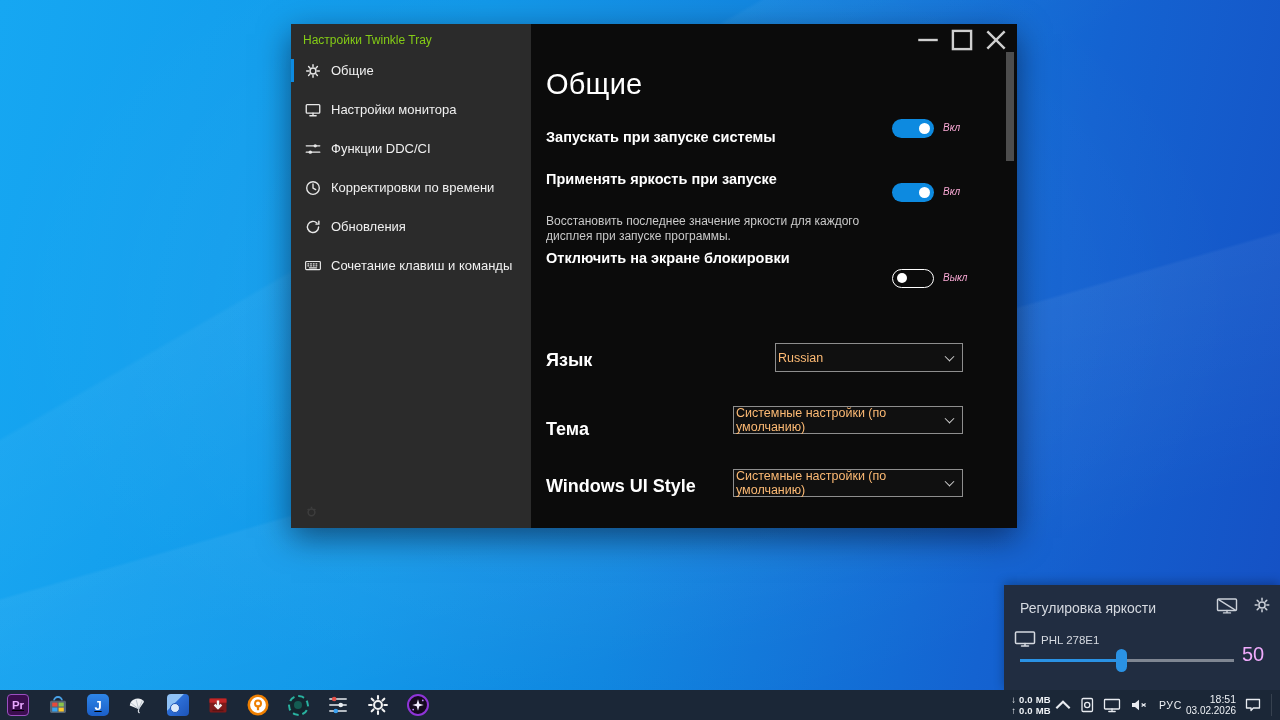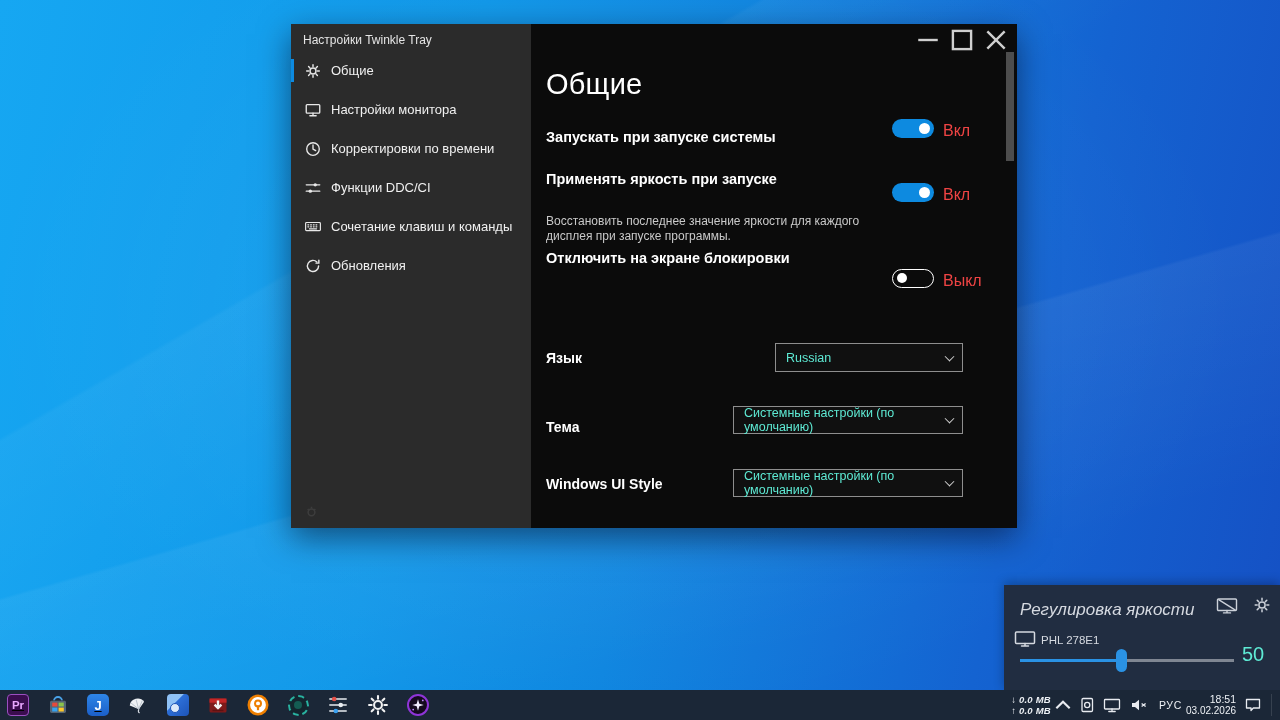--- a/index.html
+++ b/index.html
@@ -12,64 +12,64 @@
   .desktop::before { content:""; position:absolute; inset:0;
     background:
       linear-gradient(164deg,transparent 55%,rgba(255,255,255,0.05) 55.3%,rgba(255,255,255,0.02) 70%,transparent 78%),
       linear-gradient(150deg,transparent 30%,rgba(255,255,255,0.04) 30.3%,transparent 46%),
       radial-gradient(ellipse 900px 600px at 48% 42%,rgba(255,255,255,0.07),transparent 70%); }
 
   
   .win { position:absolute; left:291px; top:24px; width:726px; height:504px;
     background:#0b0b0b; box-shadow:0 10px 30px rgba(0,0,20,0.5); }
   .sidebar { position:absolute; left:0; top:0; bottom:0; width:240px; background:#2b2b2b; }
-  .win-title { position:absolute; left:12px; top:9px; font-size:12px; color:#e5e5e5; }
+  .win-title { position:absolute; left:12px; top:9px; font-size:12px; color:#84cc16; }
   .nav { position:absolute; left:0; top:27px; right:0; }
   .nav-item { position:relative; height:39px; display:flex; align-items:center; color:#f0f0f0; cursor:default; }
   .nav-item .ico { position:absolute; left:13px; width:18px; height:18px; display:flex; color:#e8e8e8; }
   .nav-item .lbl { margin-left:40px; font-size:13px; }
   .nav-item.active::before { content:""; position:absolute; left:0; top:8px; width:3px; height:23px; background:#0d8ae0; }
   .side-logo { position:absolute; left:12px; bottom:8px; width:17px; height:17px; color:#3d3d3d; }
 
   .content { position:absolute; left:240px; top:0; right:0; bottom:0; background:#0b0b0b; color:#fff; }
   .caption-btns { position:absolute; top:3px; right:4px; display:flex; }
   .cap { width:34px; height:26px; display:flex; align-items:center; justify-content:center; color:#cfcfcf; }
   .h1 { position:absolute; left:15px; top:44px; font-size:29px; font-weight:300; letter-spacing:0.2px; }
 
   .set-title { position:absolute; left:15px; font-size:14.5px; font-weight:700; }
   .set-desc { position:absolute; left:15px; font-size:12px; line-height:15px; color:#c9c9c9; }
 
   .toggle { position:absolute; width:42px; height:19px; border-radius:10px; }
   .toggle.on { background:#0d8ae0; }
   .toggle.on::after { content:""; position:absolute; right:4px; top:4px; width:11px; height:11px; border-radius:50%; background:#fff; }
   .toggle.off { border:1.5px solid #ffffff; background:transparent; }
   .toggle.off::after { content:""; position:absolute; left:4px; top:3px; width:10px; height:10px; border-radius:50%; background:#fff; }
-  .tog-lbl { position:absolute; font-size:16px; color:#ef4444; }
-
-  .sel-lbl { position:absolute; left:15px; font-size:14px; font-weight:700; }
-  .select { position:absolute; background:#101010; border:1px solid #8e8e8e; color:#5eead4;
-    font-size:12.5px; display:flex; align-items:center; padding:0 26px 0 10px; }
+  .tog-lbl { position:absolute; font-size:10px; color:#f9a8d4;font-style:italic; }
+
+  .sel-lbl { position:absolute; left:15px; font-size:18px; font-weight:700; }
+  .select { position:absolute; background:#101010; border:1px solid #8e8e8e; color:#fdba74;
+    font-size:12.5px; display:flex; align-items:center; padding:0 26px 0 2px; }
   .select .chev { position:absolute; right:9px; top:50%; width:7px; height:7px;
     border-right:1.4px solid #cfcfcf; border-bottom:1.4px solid #cfcfcf;
     transform:translateY(-70%) rotate(45deg); }
 
   .vscroll { position:absolute; left:715px; top:28px; width:8px; height:109px; background:#4d4d4d; }
 
   
   .flyout { position:absolute; left:1004px; top:585px; width:276px; height:105px;
     background:#212d41; box-shadow:0 -2px 10px rgba(0,0,10,0.3); color:#d5d9e0; }
-  .fly-title { position:absolute; left:16px; top:15px; font-size:17px;font-style:italic; }
+  .fly-title { position:absolute; left:16px; top:15px; font-size:14px; }
   .fly-ico-a { position:absolute; left:212px; top:12px; width:22px; height:18px; color:#ccd1d9; }
   .fly-ico-b { position:absolute; left:248px; top:10px; width:20px; height:20px; color:#ccd1d9; }
   .fly-mon-ico { position:absolute; left:10px; top:45px; width:22px; height:18px; color:#d5d9e0; }
   .fly-mon-name { position:absolute; left:37px; top:49px; font-size:11.5px; }
   .fly-track { position:absolute; left:16px; top:74px; width:214px; height:3px; background:#7f8692; }
   .fly-fill { position:absolute; left:0; top:0; width:103px; height:3px; background:#2a92e4; }
   .fly-thumb { position:absolute; left:112px; top:64px; width:11px; height:23px; border-radius:5.5px; background:#2a92e4; }
-  .fly-val { position:absolute; left:238px; top:58px; width:34px; font-size:20px; color:#5eead4; }
+  .fly-val { position:absolute; left:238px; top:58px; width:34px; font-size:20px; color:#f0abfc; }
 
   
   .taskbar { position:absolute; left:0; top:690px; width:1280px; height:30px; background:#1b2737; }
   .tb-apps { position:absolute; left:6px; top:0; height:30px; display:flex; align-items:center; gap:16px; }
   .tb-app { width:24px; height:24px; display:flex; align-items:center; justify-content:center;text-decoration:underline; }
   .app-pr { width:22px; height:22px; border-radius:4px; background:#3a0d4e; border:1px solid #9b4fc0;
     color:#e9a8ff; font-size:11.5px; font-weight:700; display:flex; align-items:center; justify-content:center; }
   .app-j { width:22px; height:22px; border-radius:5px; background:linear-gradient(#2e86e8,#1b5fc8);
     color:#fff; font-size:13px; font-weight:700; display:flex; align-items:center; justify-content:center; }
   .app-wallet { width:22px; height:22px; border-radius:4px; position:relative;
@@ -77,21 +77,21 @@
   .app-wallet::after { content:""; position:absolute; left:3px; bottom:3px; width:8px; height:8px;
     border-radius:50%; background:#dce9fa; border:1.5px solid #1d54b8; }
   .app-teal { width:21px; height:21px; border-radius:50%; border:2.5px dashed #29b2a0;
     background:rgba(12,36,40,0.55); position:relative; }
   .app-teal::after { content:""; position:absolute; left:4px; top:4px; width:8px; height:8px; border-radius:50%; background:#145c53; }
 
   .tray { position:absolute; top:0; height:30px; color:#eef1f5; }
   .net { left:1008px; width:66px; font-size:9.5px; line-height:11px; padding-top:4px; }
   .net-row { display:flex; }
   .net-row .arr { width:11px; text-align:center; font-weight:400; }
-  .net-row .val { font-weight:700; letter-spacing:0.2px;font-style:italic; }
+  .net-row .val { font-weight:700; letter-spacing:0.2px; }
   .tray-ico { width:20px; height:20px; top:5px; display:flex; align-items:center; justify-content:center; color:#e8ebf0; }
   .lang { left:1159px; top:9px; font-size:10.5px; letter-spacing:0.6px; }
   .clock { left:1186px; top:3px; width:50px; text-align:right; font-size:10.5px; line-height:12px; }
   .tb-sep { position:absolute; left:1271px; top:4px; width:1px; height:22px; background:rgba(255,255,255,0.12); }
 
   svg { display:block; width:100%; height:100%; }
 </style>
 </head>
 <body>
 
@@ -117,53 +117,53 @@
             <svg viewBox="0 0 20 20" fill="none" stroke="currentColor" stroke-width="1.5" stroke-linecap="round">
               <rect x="2.5" y="4" width="15" height="9.5" rx="1"></rect>
               <path d="M10 13.5v2.6M6.5 16.4h7"></path>
             </svg>
             </span>
           <span class="lbl">Настройки монитора</span>
         </div>
         <div class="nav-item">
           <span class="ico">
             <svg viewBox="0 0 20 20" fill="none" stroke="currentColor" stroke-width="1.5" stroke-linecap="round">
-              <circle cx="10" cy="10" r="7"></circle>
-              <path d="M10 5.6V10l3 1.8"></path>
-            </svg>
-            </span>
-          <span class="lbl">Корректировки по времени</span>
-        </div>
-        <div class="nav-item">
-          <span class="ico">
-            <svg viewBox="0 0 20 20" fill="none" stroke="currentColor" stroke-width="1.5" stroke-linecap="round">
               <path d="M2.5 6.5h15M2.5 13.5h15"></path>
               <circle cx="12.5" cy="6.5" r="1.9" fill="currentColor" stroke="none"></circle>
               <circle cx="7" cy="13.5" r="1.9" fill="currentColor" stroke="none"></circle>
             </svg>
             </span>
           <span class="lbl">Функции DDC/CI</span>
         </div>
         <div class="nav-item">
           <span class="ico">
+            <svg viewBox="0 0 20 20" fill="none" stroke="currentColor" stroke-width="1.5" stroke-linecap="round">
+              <circle cx="10" cy="10" r="7"></circle>
+              <path d="M10 5.6V10l3 1.8"></path>
+            </svg>
+            </span>
+          <span class="lbl">Корректировки по времени</span>
+        </div>
+        <div class="nav-item">
+          <span class="ico">
+            <svg viewBox="0 0 20 20" fill="none" stroke="currentColor" stroke-width="1.6" stroke-linecap="round">
+              <path d="M16.2 10a6.2 6.2 0 1 1-1.9-4.5"></path>
+              <path d="M16.5 3.6v3.2h-3.2"></path>
+            </svg>
+            </span>
+          <span class="lbl">Обновления</span>
+        </div>
+        <div class="nav-item">
+          <span class="ico">
             <svg viewBox="0 0 20 20" fill="none" stroke="currentColor" stroke-width="1.3" stroke-linecap="round">
               <rect x="1.8" y="5" width="16.4" height="9" rx="1"></rect>
               <path d="M4.3 7.6h1M7.3 7.6h1M10.3 7.6h1M13.3 7.6h1M4.3 9.8h1M7.3 9.8h1M10.3 9.8h1M13.3 9.8h1M6 12h8"></path>
             </svg>
             </span>
           <span class="lbl">Сочетание клавиш и команды</span>
-        </div>
-        <div class="nav-item">
-          <span class="ico">
-            <svg viewBox="0 0 20 20" fill="none" stroke="currentColor" stroke-width="1.6" stroke-linecap="round">
-              <path d="M16.2 10a6.2 6.2 0 1 1-1.9-4.5"></path>
-              <path d="M16.5 3.6v3.2h-3.2"></path>
-            </svg>
-            </span>
-          <span class="lbl">Обновления</span>
         </div>
       </div>
 
       <div class="side-logo">
         <svg viewBox="0 0 20 20" fill="none" stroke="currentColor" stroke-width="1.8">
           <circle cx="10" cy="11" r="4"></circle>
           <path d="M10 4.5v2M5.5 7l1.4 1.4M14.5 7l-1.4 1.4"></path>
         </svg>
       </div>
     </div>

